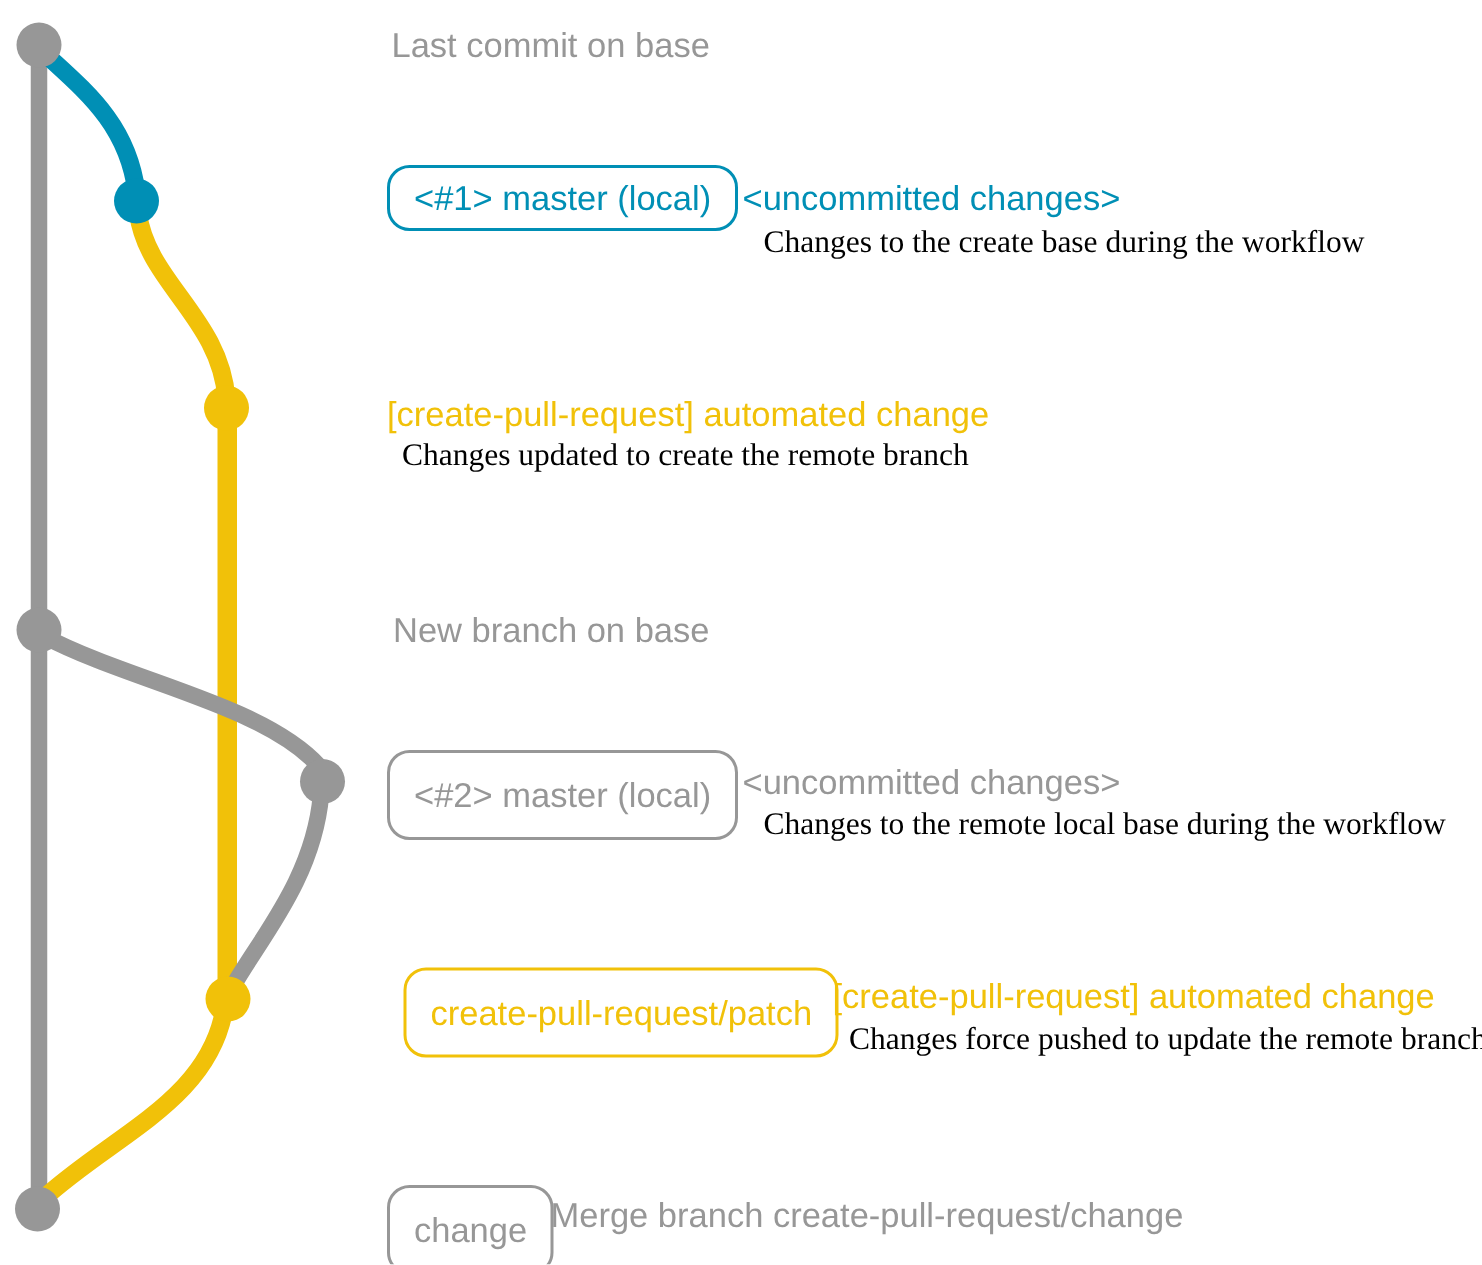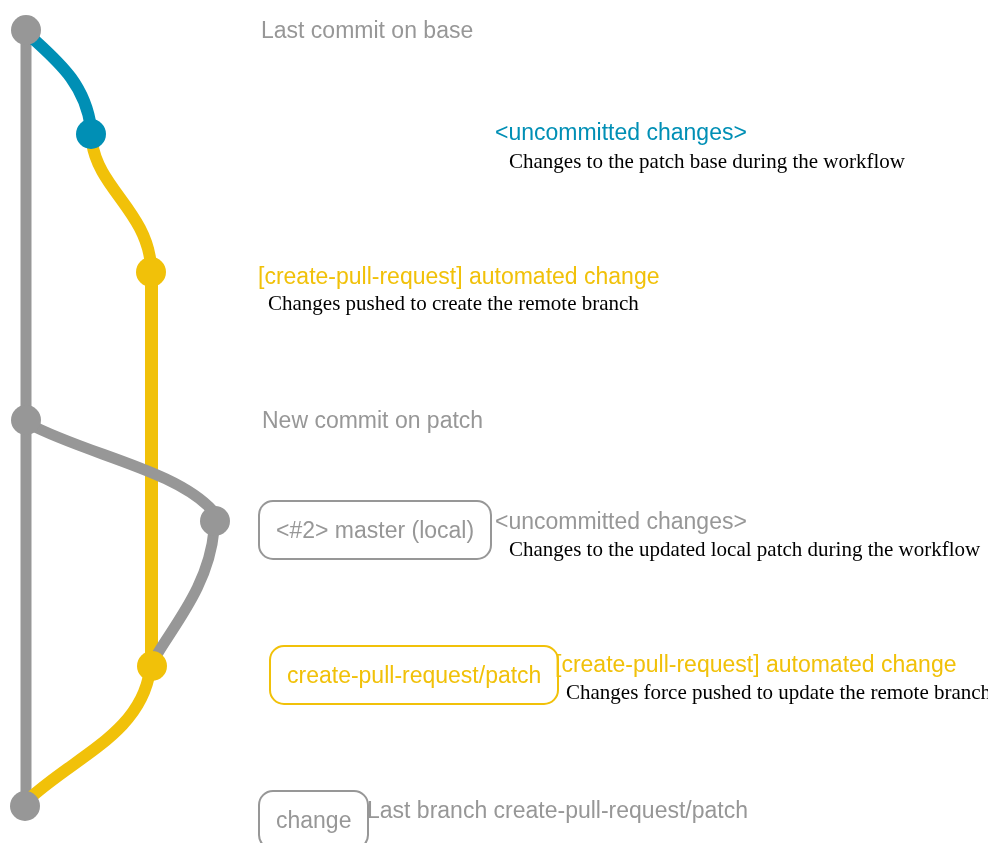--- a/index.html
+++ b/index.html
@@ -87,32 +87,33 @@
     <circle class="f-teal" cx="91" cy="134" r="15"></circle>
     <circle class="f-yellow" cx="151" cy="272" r="15"></circle>
     <circle class="f-gray" cx="26" cy="420" r="15"></circle>
     <circle class="f-gray" cx="215" cy="521" r="15"></circle>
     <circle class="f-yellow" cx="152" cy="666" r="15"></circle>
     <circle class="f-gray" cx="25" cy="806" r="15"></circle>
   </svg>
 
   <div class="msg gray" style="left:261px; top:16px;">Last commit on base</div>
 
+  <div class="badge teal" style="left:258px; top:110px;">&lt;#1&gt; master (local)</div>
   <div class="msg teal" style="left:495px; top:118px;">&lt;uncommitted changes&gt;</div>
-  <div class="note" style="left:509px; top:148px;">Changes to the patch base during the workflow</div>
+  <div class="note" style="left:509px; top:148px;">Changes to the create base during the workflow</div>
 
   <div class="msg yellow" style="left:258px; top:262px;">[create-pull-request] automated change</div>
-  <div class="note" style="left:268px; top:290px;">Changes pushed to create the remote branch</div>
+  <div class="note" style="left:268px; top:290px;">Changes updated to create the remote branch</div>
 
-  <div class="msg gray" style="left:262px; top:406px;">New commit on patch</div>
+  <div class="msg gray" style="left:262px; top:406px;">New branch on base</div>
 
   <div class="badge gray small" style="left:258px; top:500px;">&lt;#2&gt; master (local)</div>
   <div class="msg gray" style="left:495px; top:507px;">&lt;uncommitted changes&gt;</div>
-  <div class="note" style="left:509px; top:536px;">Changes to the updated local patch during the workflow</div>
+  <div class="note" style="left:509px; top:536px;">Changes to the remote local base during the workflow</div>
 
   <div class="badge yellow small" style="left:258px; top:645px;margin-left:11px;">create-pull-request/patch</div>
   <div class="msg yellow" style="left:555px; top:650px;">[create-pull-request] automated change</div>
   <div class="note" style="left:566px; top:679px;">Changes force pushed to update the remote branch</div>
 
   <div class="badge gray small" style="left:258px; top:790px;">change</div>
-  <div class="msg gray" style="left:367px; top:796px;">Last branch create-pull-request/patch</div>
+  <div class="msg gray" style="left:367px; top:796px;">Merge branch create-pull-request/change</div>
 
 </div>
 
 </body></html>

